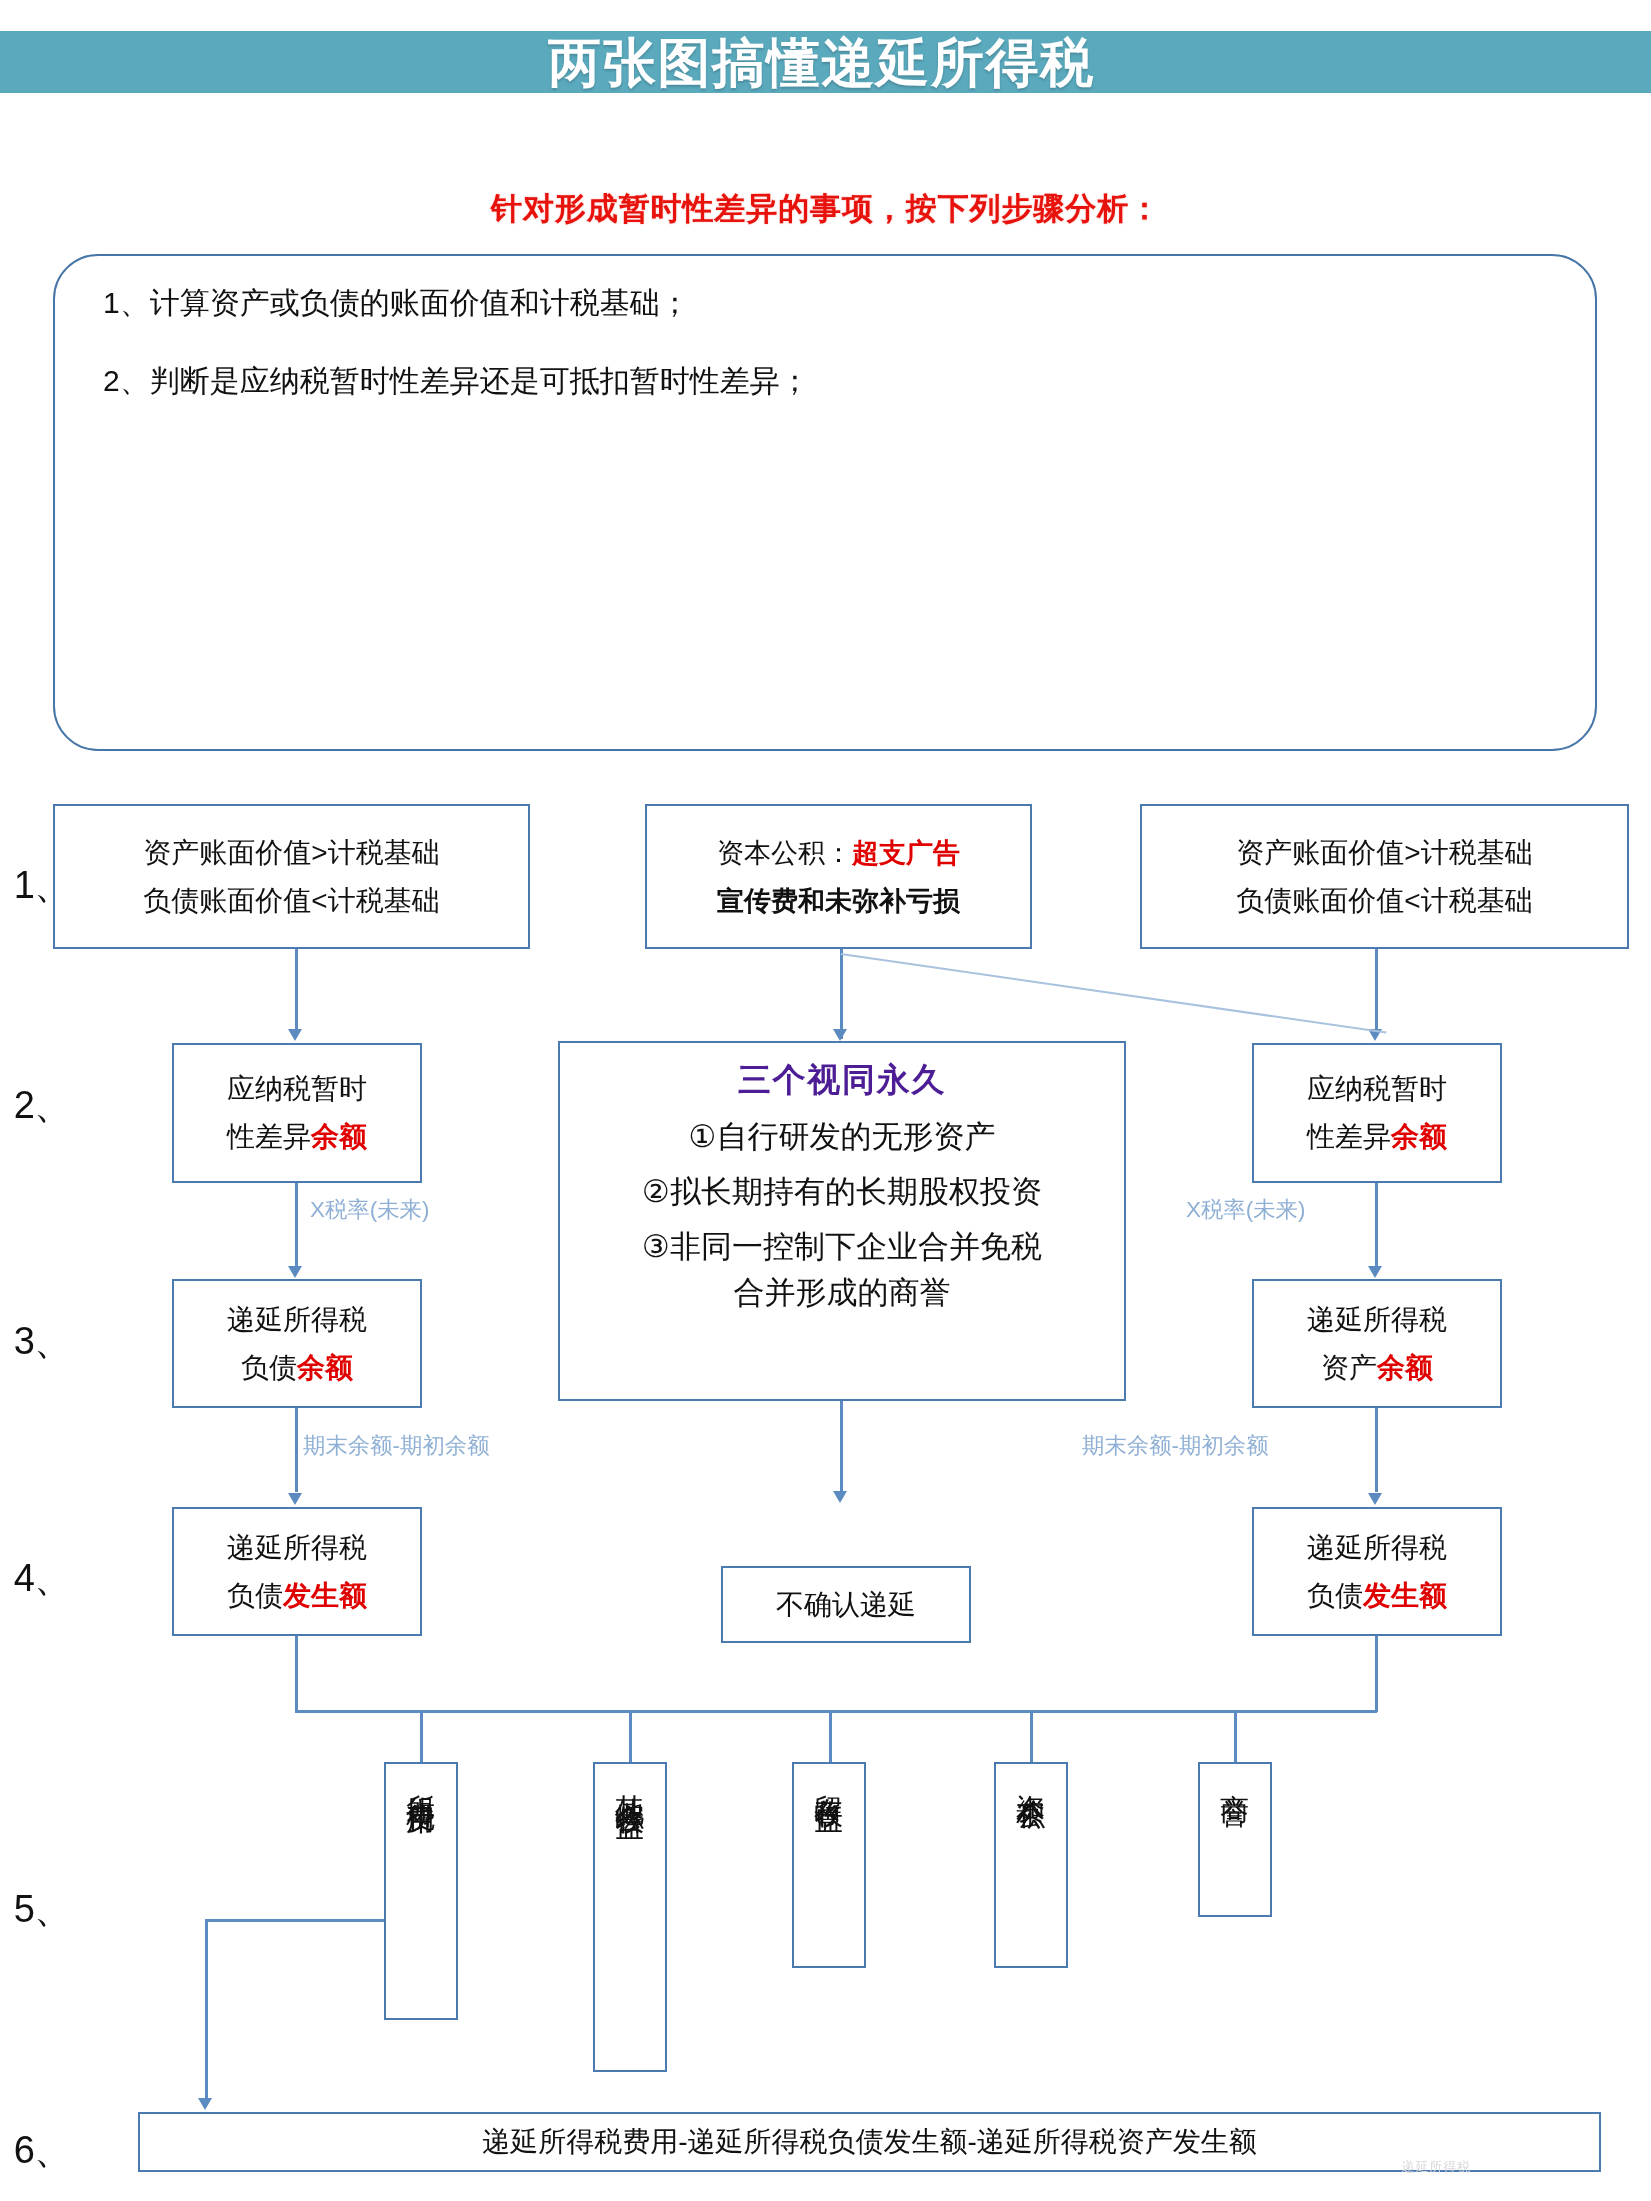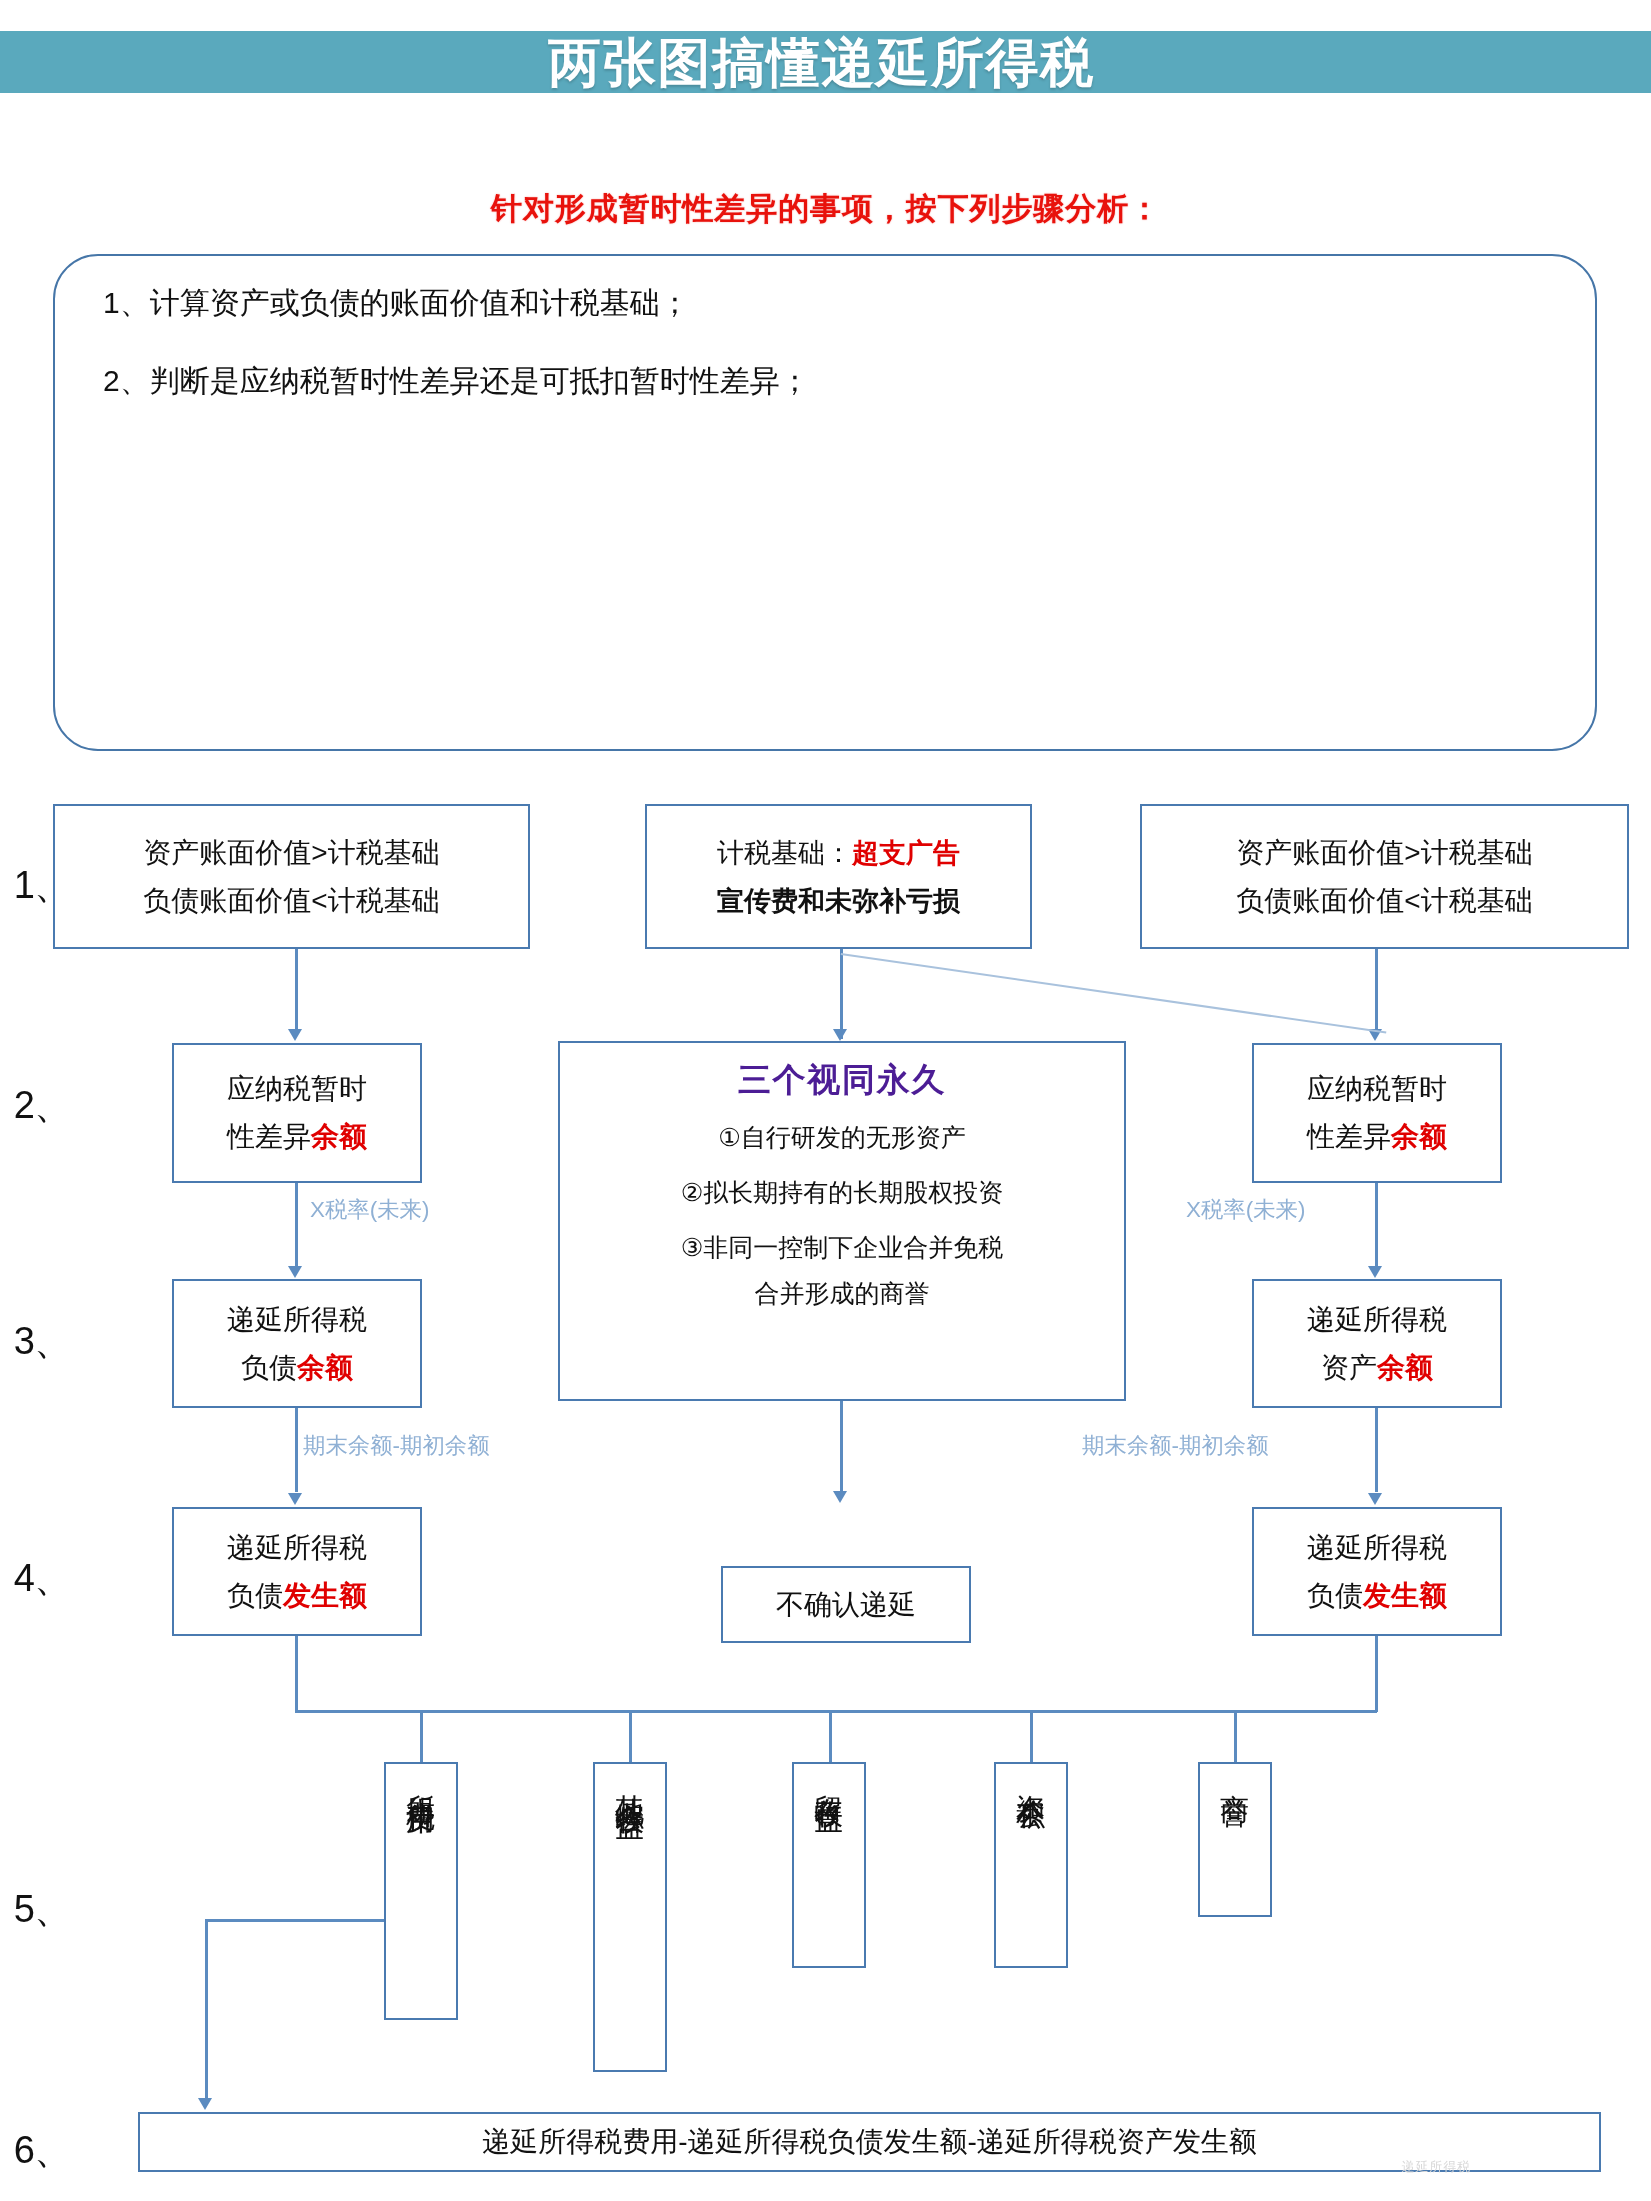--- a/index.html
+++ b/index.html
@@ -127,21 +127,21 @@
   
   #box-mid-perm {
     left: 558px; top: 1041px; width: 568px; height: 360px;
     justify-content: flex-start; padding-top: 15.5px;
   }
   #box-mid-perm .title {
     font-size: 33px; font-weight: bold; color: #4c1d95;
     letter-spacing: 1.7px; line-height: 41px;
   }
   #box-mid-perm .item {
-    font-size: 25px; line-height: 36px; margin-top: 19px; white-space: nowrap;
+    font-size: 31px; line-height: 36px; margin-top: 19px; white-space: nowrap;
   }
   #box-mid-perm .item.sub { margin-top: 10.3px; }
 
   
   #box-r3-left  { left: 172px; top: 1279px; width: 250px; height: 129px; }
   #box-r3-right { left: 1252px;top: 1279px; width: 250px; height: 129px; }
 
   
   #box-r4-left  { left: 172px; top: 1507px; width: 250px; height: 129px; }
   #box-r4-mid   { left: 721px; top: 1566px; width: 250px; height: 77px; }
@@ -249,21 +249,21 @@
 <div class="row-number" id="rownum-5">5、</div>
 <div class="row-number" id="rownum-6">6、</div>
 
 <div class="fbox" id="box-r1-left">
   <div class="ln">资产账面价值&gt;计税基础</div>
   <div class="ln">负债账面价值&lt;计税基础</div>
 </div>
 
 <div class="fbox" id="box-r1-mid">
   <div class="ln ln1">
-      <span>计税基础：</span>
+      <span>资本公积：</span>
       <span class="redline">超支广告</span>
     </div>
   <div class="ln redline">宣传费和未弥补亏损</div>
 </div>
 
 <div class="fbox" id="box-r1-right">
   <div class="ln">资产账面价值&gt;计税基础</div>
   <div class="ln">负债账面价值&lt;计税基础</div>
 </div>
 

